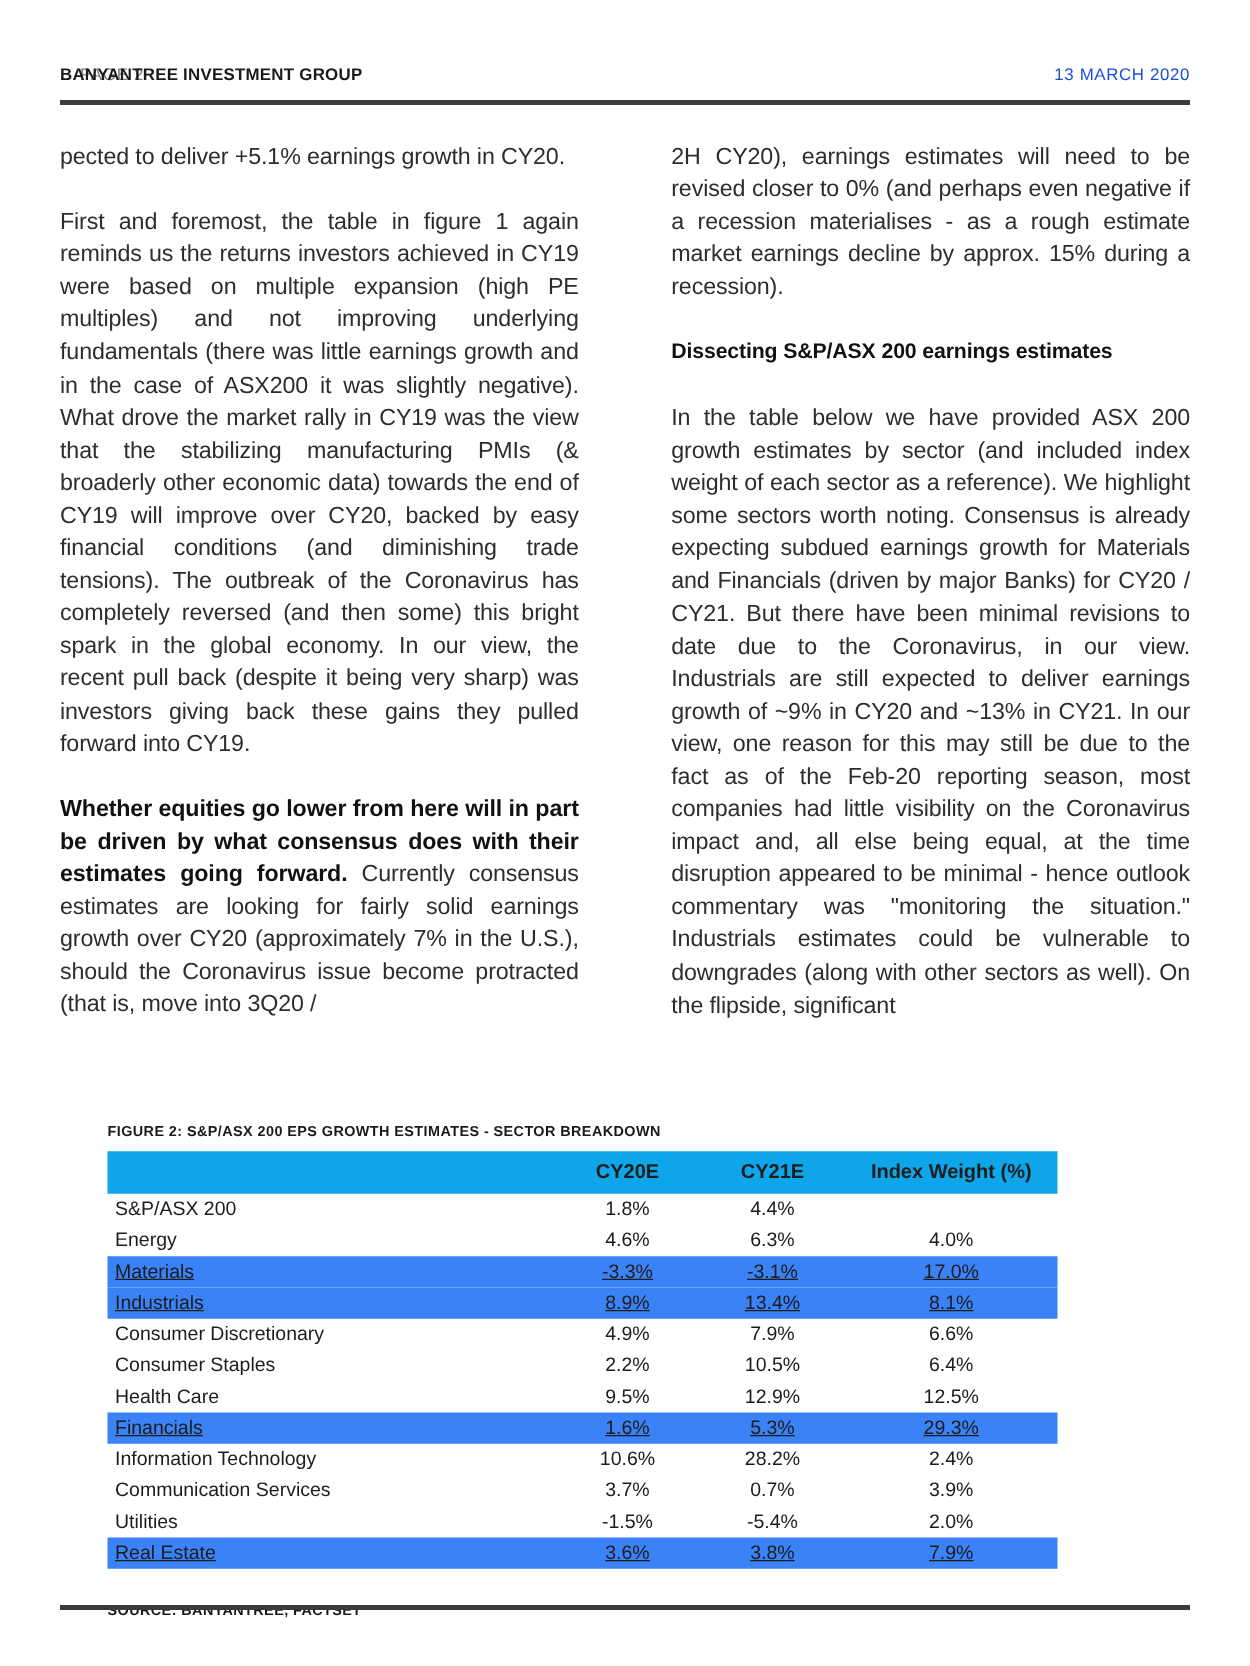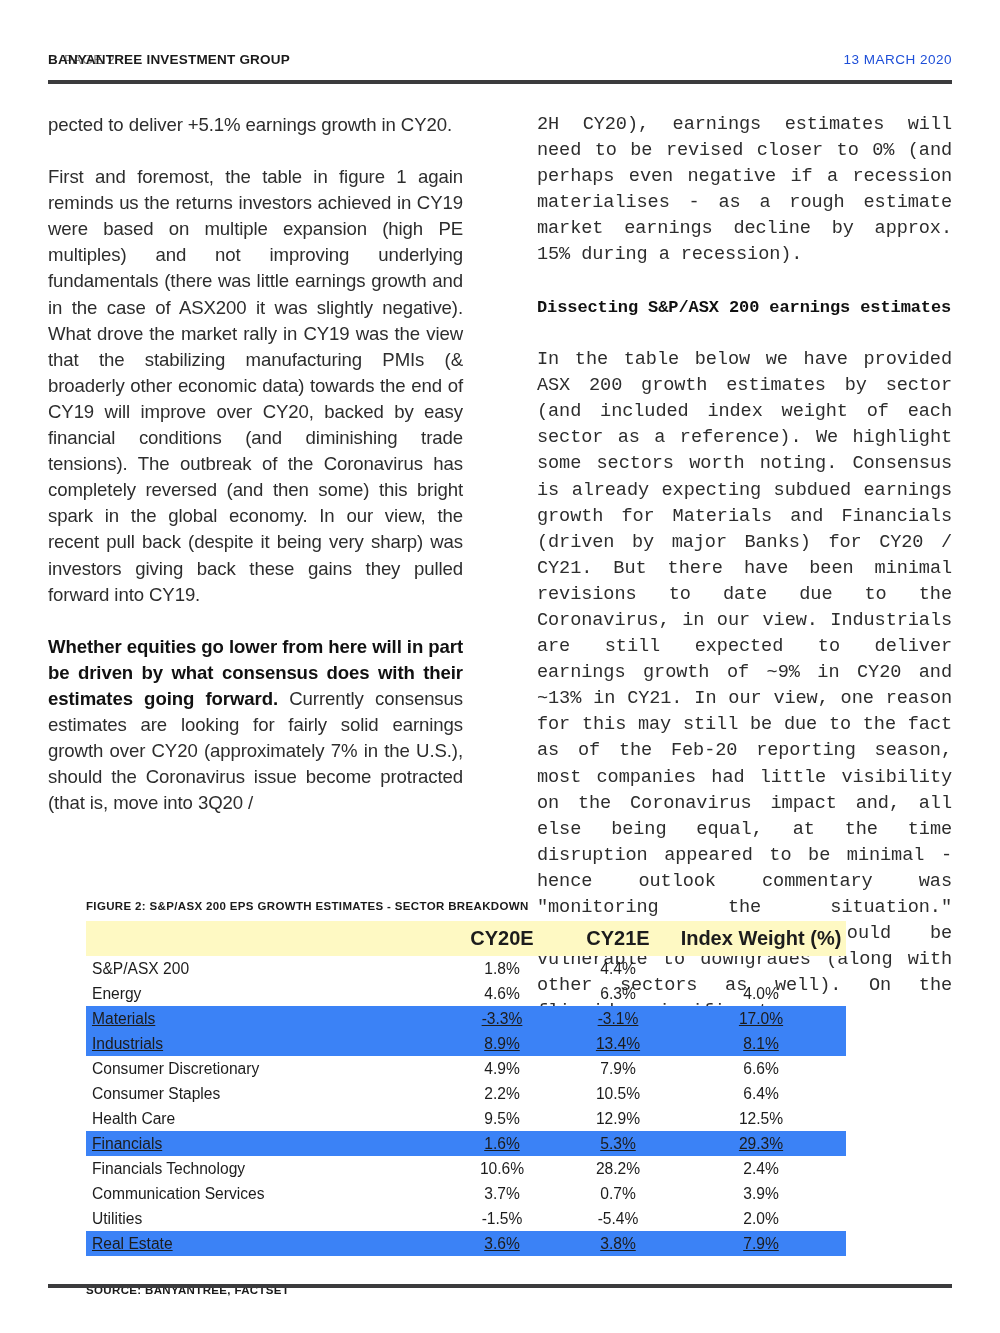--- a/index.html
+++ b/index.html
@@ -83,21 +83,21 @@
     top: 112px;
     width: 415px;
     font-size: 18.6px;
     line-height: 26.1px;
     text-align: justify;
     color: #2d2d2d;
     font-weight: 300;
     letter-spacing: -0.1px;
   }
   .col-left { left: 48px; }
-  .col-right { left: 537px; font-family: Liberation Mono, monospace; }
+  .col-right { left: 537px; }
 
   .col p {
     margin: 0 0 26px 0;
   }
   .col p:last-child { margin-bottom: 0; }
   .col .lead {
     font-weight: bold;
     color: #111;
   }
   .subhead {
@@ -129,23 +129,23 @@
     table-layout: fixed;
     font-size: 15.6px;
     color: #1c1c1c;
   }
   table.eps col.c-sector { width: 358px; }
   table.eps col.c-num    { width: 116px; }
   table.eps col.c-num2   { width: 116px; }
   table.eps col.c-wt     { width: 170px; }
 
   table.eps thead th {
-    background: #fef9c3;
-    font-weight: bold;
-    font-size: 20px;
+    background: #0ea5e9;
+    font-weight: bold;
+    font-size: 16px;
     padding: 6px 0 6px 0;
     height: 22px;
     text-align: center;
     border: none;
   }
   table.eps thead th.th-blank {
     text-align: left;
     padding-left: 6px;
   }
   table.eps tbody td {
@@ -261,21 +261,21 @@
             <td>12.9%</td>
             <td>12.5%</td>
           </tr>
           <tr class="hl">
             <td class="sector">Financials</td>
             <td>1.6%</td>
             <td>5.3%</td>
             <td>29.3%</td>
           </tr>
           <tr>
-            <td class="sector">Financials Technology</td>
+            <td class="sector">Information Technology</td>
             <td>10.6%</td>
             <td>28.2%</td>
             <td>2.4%</td>
           </tr>
           <tr>
             <td class="sector">Communication Services</td>
             <td>3.7%</td>
             <td>0.7%</td>
             <td>3.9%</td>
           </tr>

